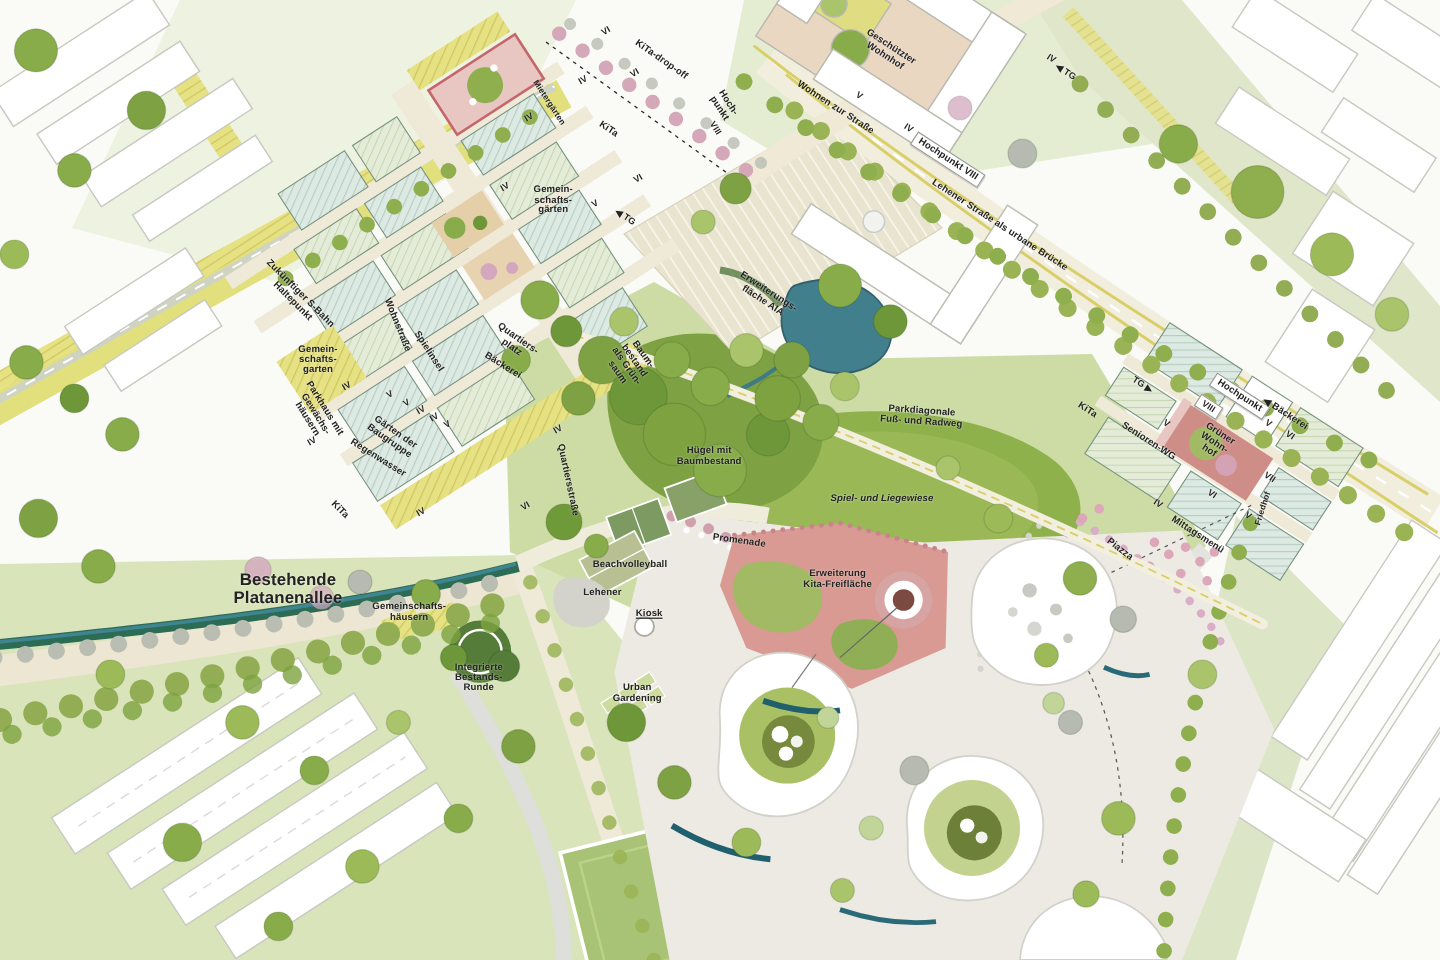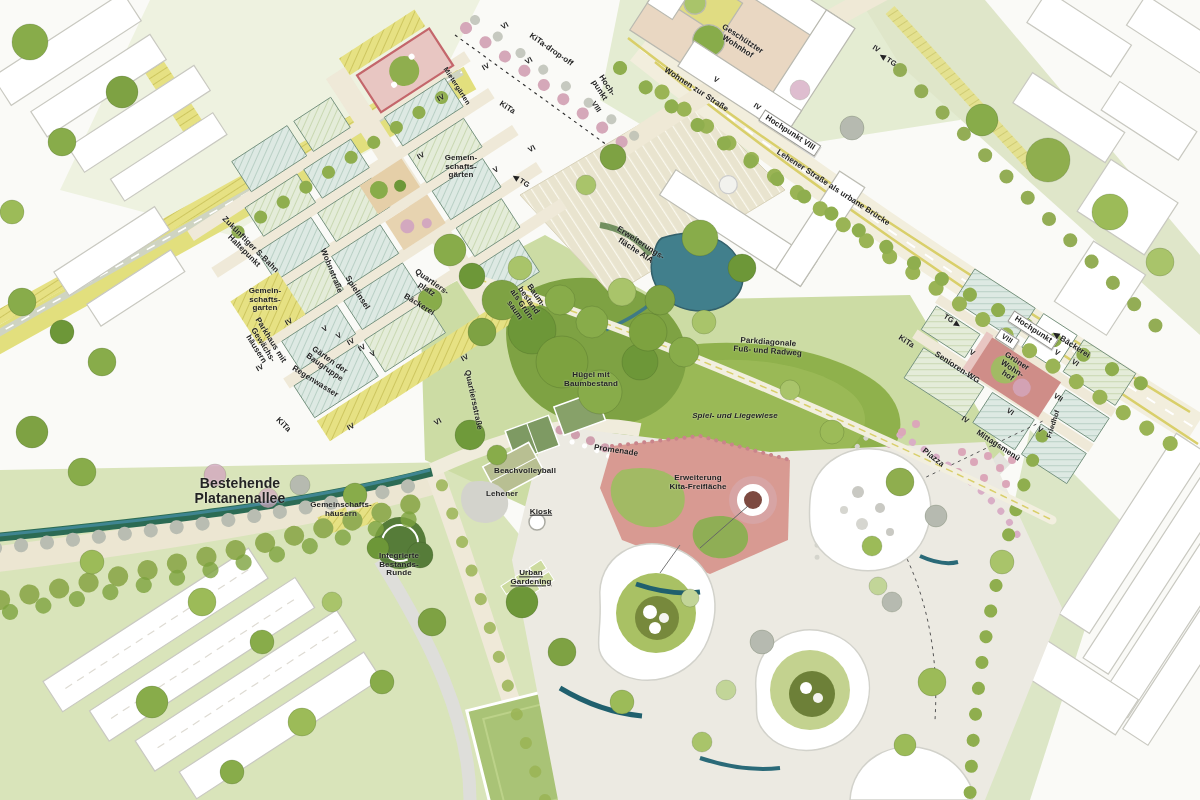--- a/index.html
+++ b/index.html
@@ -455,21 +455,21 @@
       <div class="lbl" style="left: 541px; top: 512px; font-size: 8px; text-decoration: underline; --r: 0deg;">Kiosk</div>
       <div class="lbl" style="left: 698px; top: 483px; font-size: 8px; --r: 0deg;">Erweiterung
 Kita-Freifläche</div>
       <div class="lbl" style="left: 240px; top: 491px; font-size: 14px; --r: 0deg;">Bestehende
 Platanenallee</div>
       <div class="lbl" style="left: 341px; top: 510px; font-size: 8px; --r: 0deg;">Gemeinschafts-
 häusern</div>
       <div class="lbl" style="left: 399px; top: 527px; font-size: 8px; margin-top: 38px; --r: 0deg;">Integrierte
 Bestands-
 Runde</div>
-      <div class="lbl" style="left: 531px; top: 578px; font-size: 8px; text-decoration: underline; --r: 0deg;">Urban
+      <div class="lbl" style="left: 531px; top: 578px; font-size: 8px; --r: 0deg;">Urban
 Gardening</div>
       <div class="lbl" style="left: 952px; top: 321px; font-size: 7.5px; --r: 33deg;">TG ▶</div>
       <div class="lbl" style="left: 906px; top: 342px; font-size: 8px; --r: 33deg;">KiTa</div>
       <div class="lbl" style="left: 957px; top: 368px; font-size: 8px; --r: 33deg;">Senioren-WG</div>
       <div class="lbl bg" style="left: 1007px; top: 339px; font-size: 7.5px; --r: 33deg;">VIII</div>
       <div class="lbl bg" style="left: 1033px; top: 330px; font-size: 8px; --r: 33deg;">Hochpunkt</div>
       <div class="lbl" style="left: 1071px; top: 345px; font-size: 8px; --r: 33deg;">◀ Bäckerei</div>
       <div class="lbl" style="left: 1012px; top: 369px; font-size: 8px; --r: 33deg;">Grüner
 Wohn-
 hof</div>

